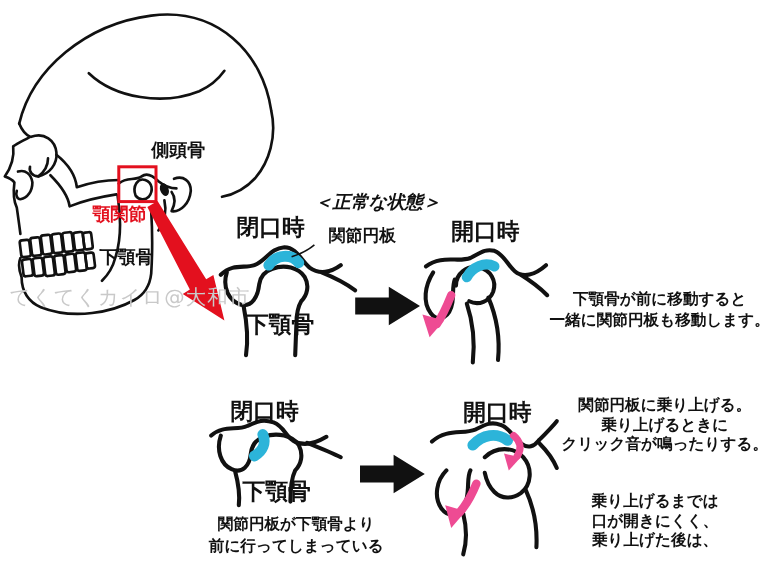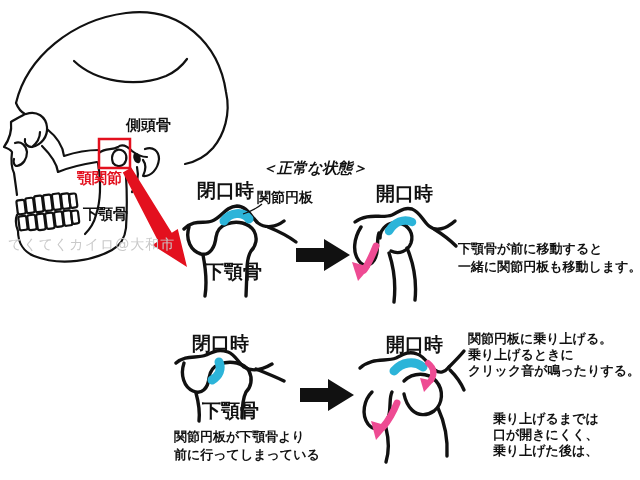--- a/index.html
+++ b/index.html
@@ -1,26 +1,26 @@
 <!DOCTYPE html>
 <html><head>
 <meta charset="utf-8">
 <style>
   html,body{margin:0;padding:0;background:#fff;}
   #canvas{position:relative;width:640px;height:480px;background:#ffffff;overflow:hidden;
           font-family:"DejaVu Sans","Liberation Sans",sans-serif;color:#111;}
   #art{position:absolute;left:0;top:0;}
-  .lbl{position:absolute;font-weight:bold;white-space:nowrap;line-height:1.15;}
+  .lbl{position:absolute;font-weight:bold;white-space:nowrap;line-height:1.15;text-align:center;}
   .f16{font-size:19px;}
   .f15{font-size:15px;}
   .f14{font-size:14px;}
   .f13{font-size:13px;line-height:16px;}
-  .cap{line-height:18px;font-family:Liberation Mono, monospace;}
+  .cap{line-height:18px;}
   .red-text{color:#e3101e;}
-  .watermark{position:absolute;left:8px;top:236px;font-size:14px;color:#c9c9c9;
+  .watermark{position:absolute;left:8px;top:236px;font-size:17px;color:#c9c9c9;
              letter-spacing:1px;font-weight:normal;white-space:nowrap;}
 </style>
 </head>
 <body>
 
 <div id="canvas">
 
   <svg id="art" width="640" height="480" viewBox="0 0 640 480">
 
     <g fill="none" stroke="#111" stroke-width="2.2" stroke-linecap="round" stroke-linejoin="round">
@@ -130,21 +130,21 @@
   </svg>
 
   <div class="watermark">てくてくカイロ@大和市</div>
 
   <div class="lbl f15" style="left:126px;top:117px;">側頭骨</div>
   <div class="lbl f15 red-text" style="left:77px;top:170px;">顎関節</div>
   <div class="lbl f15" style="left:83px;top:206px;">下顎骨</div>
 
   <div class="lbl f15" style="left:262px;top:160px;font-style:italic;">＜正常な状態＞</div>
   <div class="lbl f16" style="left:197px;top:180px;">閉口時</div>
-  <div class="lbl f14" style="left:257px;top:189px;">関節円板</div>
+  <div class="lbl f14" style="left:274px;top:189px;">関節円板</div>
   <div class="lbl f16" style="left:205px;top:261px;">下顎骨</div>
   <div class="lbl f16" style="left:376px;top:183px;">開口時</div>
   <div class="lbl f13 cap" style="left:458px;top:241px;">
     <div>下顎骨が前に移動すると</div>
     <div>一緒に関節円板も移動します。</div>
   </div>
 
   <div class="lbl f16" style="left:192px;top:333px;">閉口時</div>
   <div class="lbl f16" style="left:202px;top:400px;">下顎骨</div>
   <div class="lbl f13 cap" style="left:174px;top:429px;">

